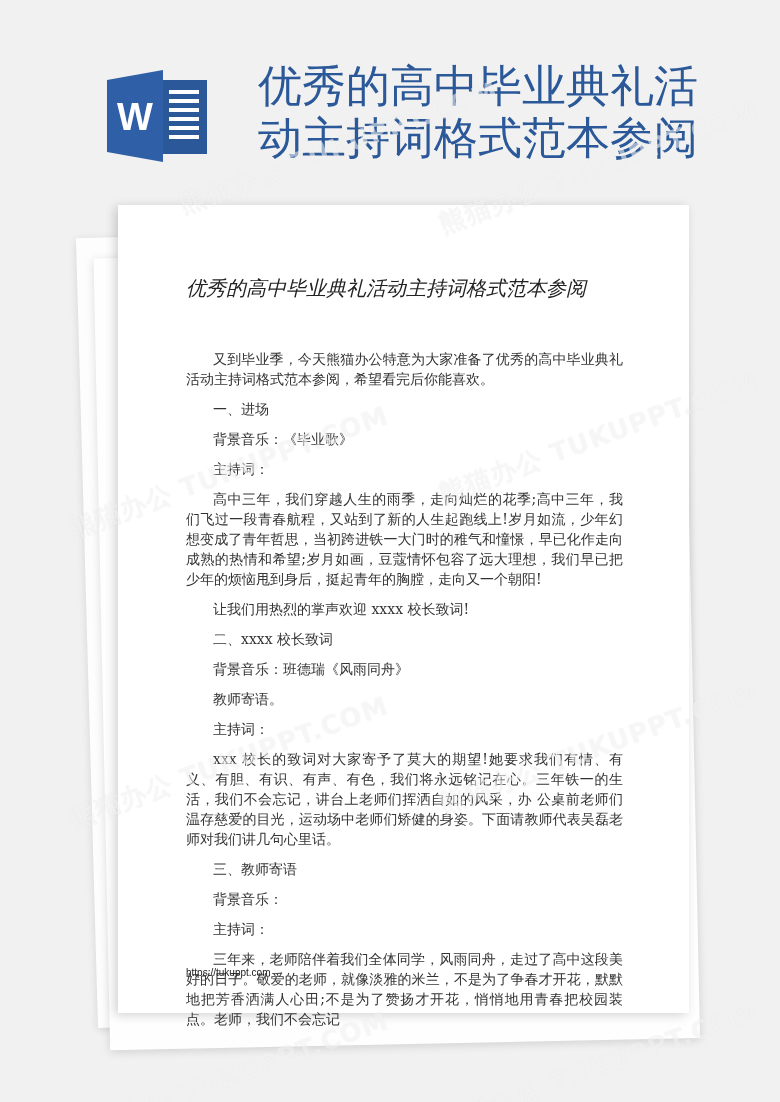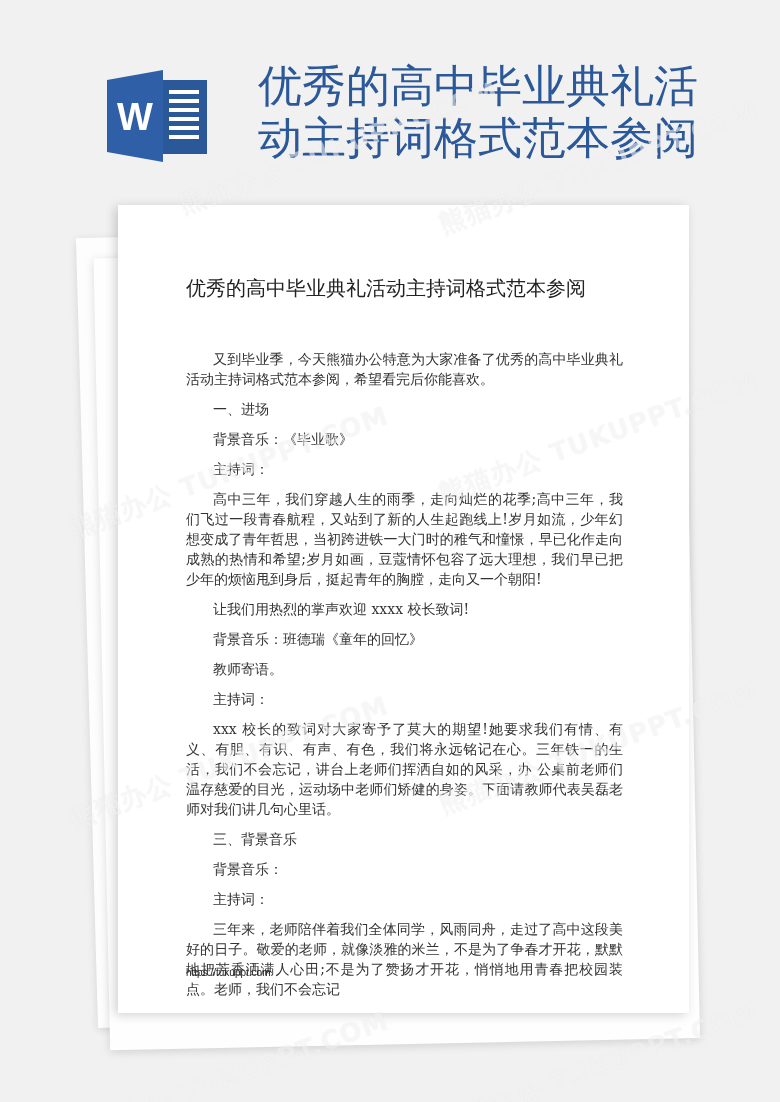--- a/index.html
+++ b/index.html
@@ -33,20 +33,21 @@
     background: #fefefe; box-shadow: 0 2px 10px rgba(0,0,0,0.14);
     transform: rotate(-1.2deg); transform-origin: right bottom;
   }
   .page {
     position: absolute; left: 118px; top: 205px; width: 571px; height: 808px;
     background: #ffffff; box-shadow: -3px 2px 10px rgba(0,0,0,0.18);
   }
   .doc-title {
     position: absolute; left: 68px; top: 70px; font-size: 20px; color: #222;
     white-space: nowrap;
+    font-style: italic;
   }
   .doc-body { position: absolute; left: 68px; top: 144px; width: 437px; color: #333; font-size: 14px; }
   .para { line-height: 20px; margin: 0 0 10px 0; text-align: justify; text-indent: 27px; }
   .para.single { margin-bottom: 10px; }
   .footer-url {
     position: absolute; left: 68px; top: 762px; font-size: 10px;
     font-family: "Liberation Sans", sans-serif; color: #222;
   }
 </style>
 </head>
@@ -77,25 +78,26 @@
 
 <div class="page">
   <div class="doc-title">优秀的高中毕业典礼活动主持词格式范本参阅</div>
   <div class="doc-body">
     <p class="para">又到毕业季，今天熊猫办公特意为大家准备了优秀的高中毕业典礼活动主持词格式范本参阅，希望看完后你能喜欢。</p>
     <p class="para single">一、进场</p>
     <p class="para single">背景音乐：《毕业歌》</p>
     <p class="para single">主持词：</p>
     <p class="para">高中三年，我们穿越人生的雨季，走向灿烂的花季;高中三年，我们飞过一段青春航程，又站到了新的人生起跑线上!岁月如流，少年幻想变成了青年哲思，当初跨进铁一大门时的稚气和憧憬，早已化作走向成熟的热情和希望;岁月如画，豆蔻情怀包容了远大理想，我们早已把少年的烦恼甩到身后，挺起青年的胸膛，走向又一个朝阳!</p>
     <p class="para single">让我们用热烈的掌声欢迎 xxxx 校长致词!</p>
-    <p class="para single">背景音乐：班德瑞《童年的回忆》</p>
+    <p class="para single">二、xxxx 校长致词</p>
+    <p class="para single">背景音乐：班德瑞《风雨同舟》</p>
     <p class="para single">教师寄语。</p>
     <p class="para single">主持词：</p>
     <p class="para">xxx 校长的致词对大家寄予了莫大的期望!她要求我们有情、有义、有胆、有识、有声、有色，我们将永远铭记在心。三年铁一的生活，我们不会忘记，讲台上老师们挥洒自如的风采，办 公桌前老师们温存慈爱的目光，运动场中老师们矫健的身姿。下面请教师代表吴磊老师对我们讲几句心里话。</p>
-    <p class="para single">三、背景音乐</p>
+    <p class="para single">三、教师寄语</p>
     <p class="para single">背景音乐：</p>
     <p class="para single">主持词：</p>
     <p class="para">三年来，老师陪伴着我们全体同学，风雨同舟，走过了高中这段美好的日子。敬爱的老师，就像淡雅的米兰，不是为了争春才开花，默默地把芳香洒满人心田;不是为了赞扬才开花，悄悄地用青春把校园装点。老师，我们不会忘记</p>
   </div>
   <div class="footer-url">https://tukuppt.com</div>
 </div>
 
 <div class="watermark" style="left:170px; top:130px;">熊猫办公 TUKUPPT.COM</div>
 <div class="watermark" style="left:430px; top:150px;">熊猫办公 TUKUPPT.COM</div>
 <div class="watermark" style="left:60px; top:455px;">熊猫办公 TUKUPPT.COM</div>

